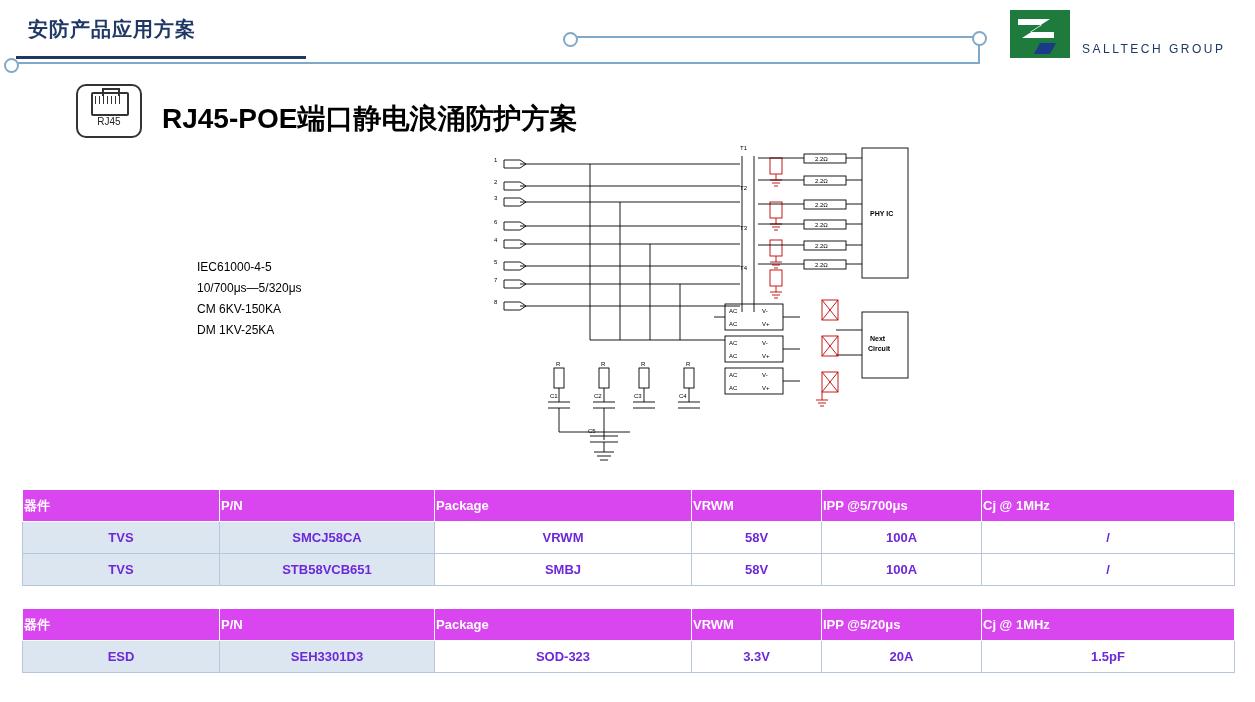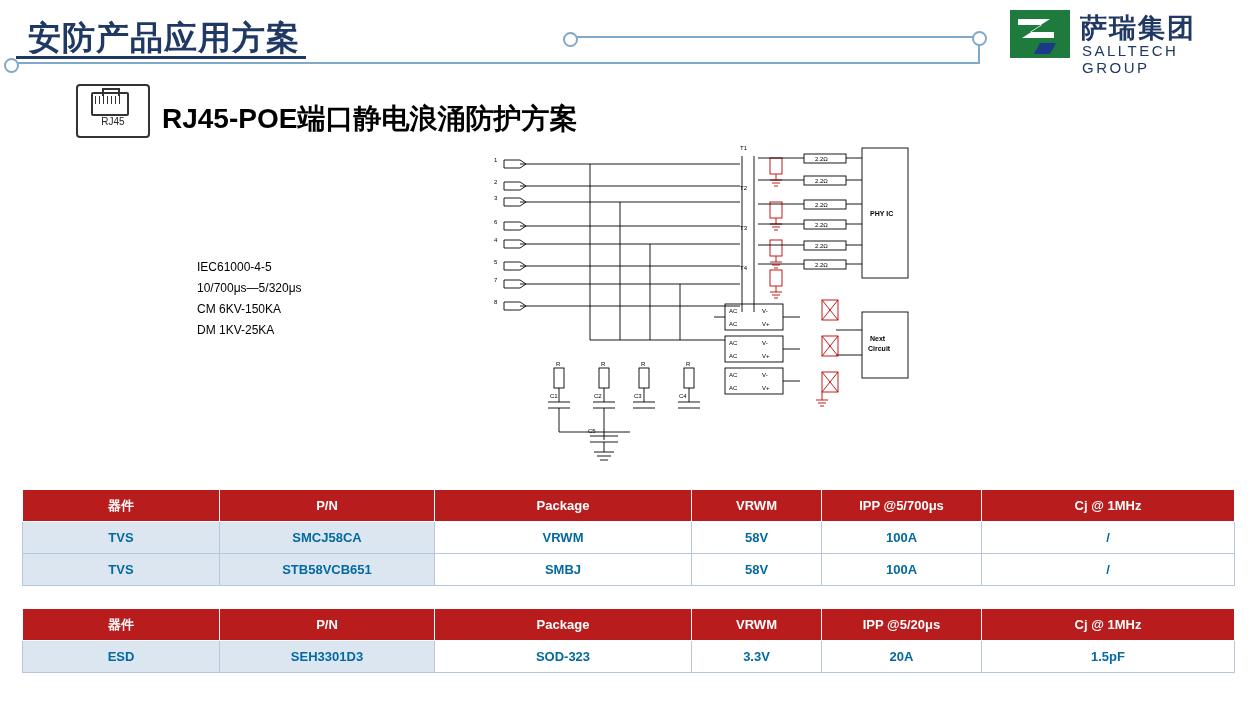--- a/index.html
+++ b/index.html
@@ -17,21 +17,21 @@
 
   
   #header {
     position: absolute;
     left: 0; top: 0;
     width: 1255px; height: 72px;
   }
   #header-title {
     position: absolute;
     left: 28px; top: 16px;
-    font-size: 33px;
+    font-size: 20px;
     font-weight: bold;
     color: #1F3864;
     letter-spacing: 1px;
   }
   #header-underline {
     position: absolute;
     left: 16px; top: 56px;
     width: 290px; height: 3px;
     background: #1F3864;
   }
@@ -82,34 +82,33 @@
     position: absolute;
     left: 70px; top: 2px;
     font-size: 27px;
     font-weight: bold;
     color: #1F3864;
     letter-spacing: 2px;
   }
   #logo-en {
     position: absolute;
     left: 72px; top: 34px;
-    font-size: 15px;
+    font-size: 12px;
     color: #1F3864;
     letter-spacing: 2.5px;
   }
 
   
   #rj45-icon {
     position: absolute;
     left: 76px; top: 84px;
     width: 62px; height: 50px;
     border: 2px solid #333;
-    border-radius: 4px;
+    border-radius: 10px;
     background: #fff;
-    padding-left: 8px;
   }
   #rj45-icon .jack {
     position: absolute;
     left: 13px; top: 6px;
     width: 34px; height: 20px;
     border: 2px solid #333;
     border-radius: 2px;
   }
   #rj45-icon .jack:before {
     content: "";
@@ -162,32 +161,32 @@
   
   .tbl {
     position: absolute;
     border-collapse: collapse;
     table-layout: fixed;
     font-size: 13px;
   }
   #table1 { left: 22px; top: 489px; width: 1212px; }
   #table2 { left: 22px; top: 608px; width: 1212px; }
   .tbl th {
-    background: #b91c1c;
+    background: #d946ef;
     color: #ffffff;
     font-weight: bold;
     height: 29px;
     border: 1px solid #ffffff;
-    text-align: center;
+    text-align: left;
   }
   .tbl td {
     height: 29px;
     border: 1px solid #B7C7D9;
     text-align: center;
-    color: #0369a1;
+    color: #6d28d9;
     font-weight: bold;
     background: #ffffff;
   }
   .tbl td.firstcol { background: #DCE6F1; }
   .c0 { width: 197px; }
   .c1 { width: 215px; }
   .c2 { width: 257px; }
   .c3 { width: 130px; }
   .c4 { width: 160px; }
   .c5 { width: 253px; }
@@ -206,21 +205,20 @@
   <div class="hdr-dot" id="hdr-dot-end"></div>
 </div>
 
 <div id="logo">
   <div id="logo-mark">
     <svg width="60" height="48" viewBox="0 0 60 48">
       <polygon points="8,9 40,9 20,22 44,22 44,28 12,28 32,15 8,15" fill="#ffffff"></polygon>
       <polygon points="30,33 46,33 40,44 24,44" fill="#1B3A8A"></polygon>
     </svg>
   </div>
-  <div id="logo-cn">萨瑞集团</div>
   <div id="logo-en">SALLTECH GROUP</div>
 </div>
 
 <div id="rj45-icon">
   <div class="jack"></div>
   <div class="pins"></div>
   <div id="rj45-label">RJ45</div>
 </div>
 
 <div id="section-title">RJ45-POE端口静电浪涌防护方案</div>

